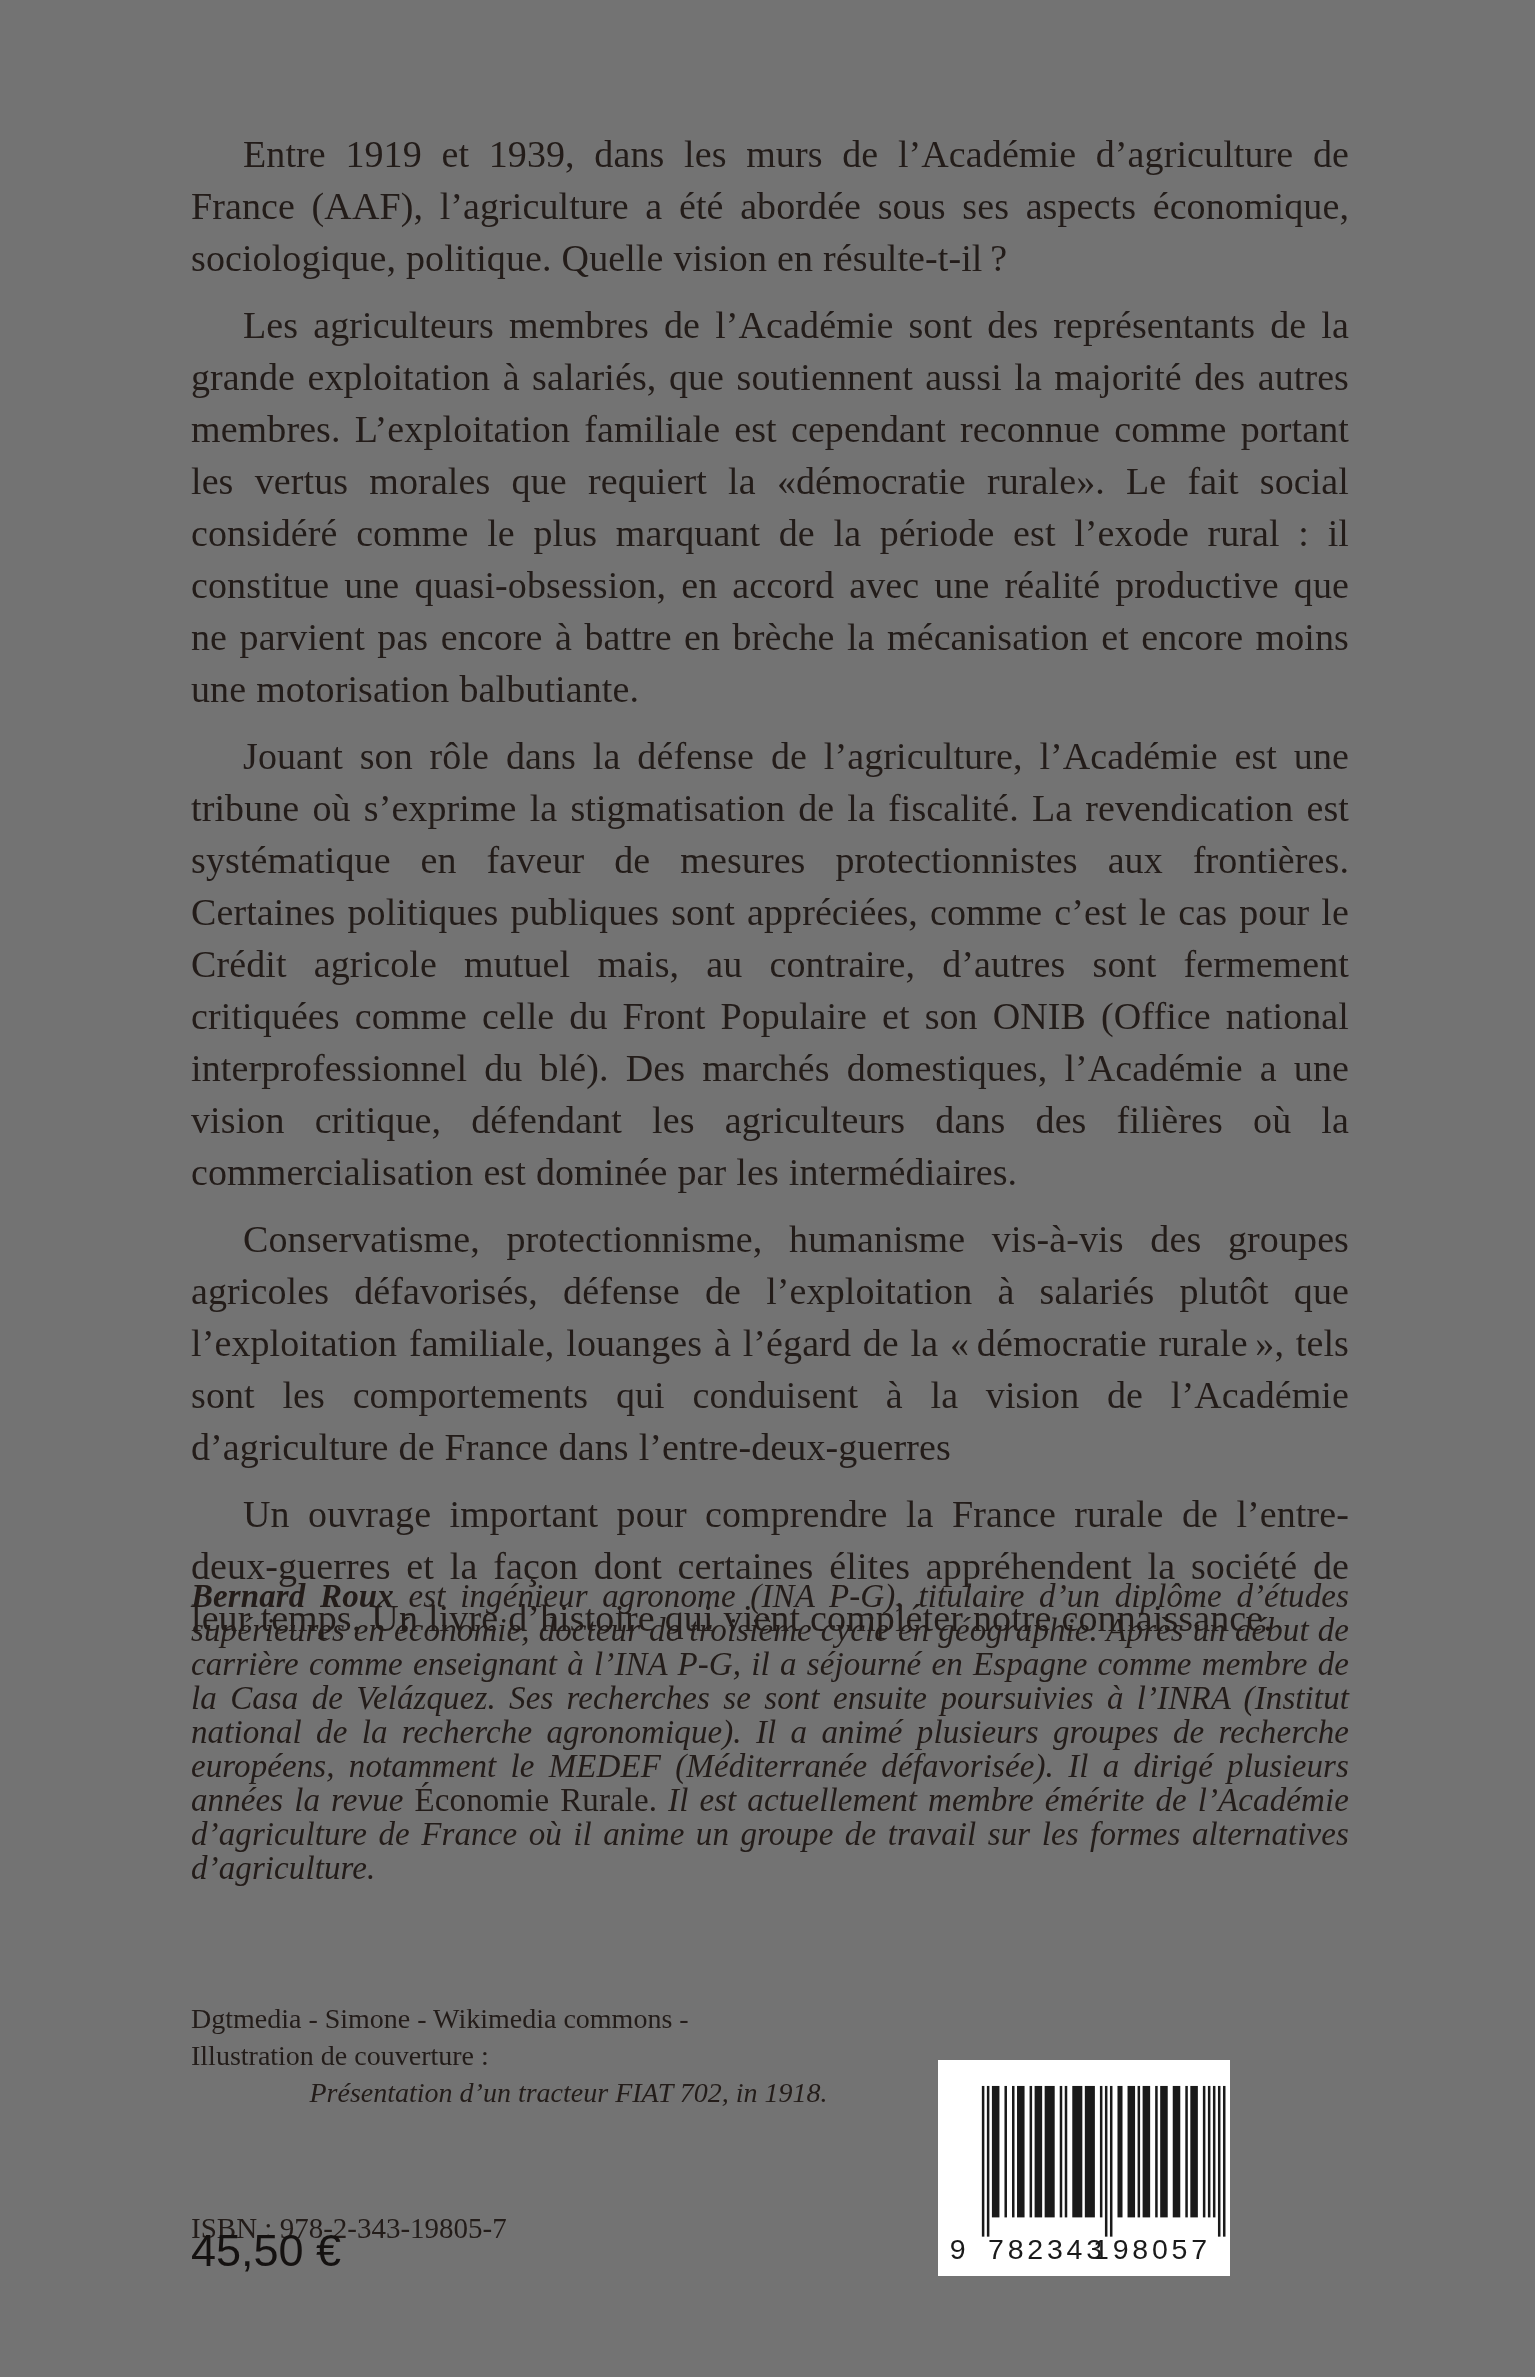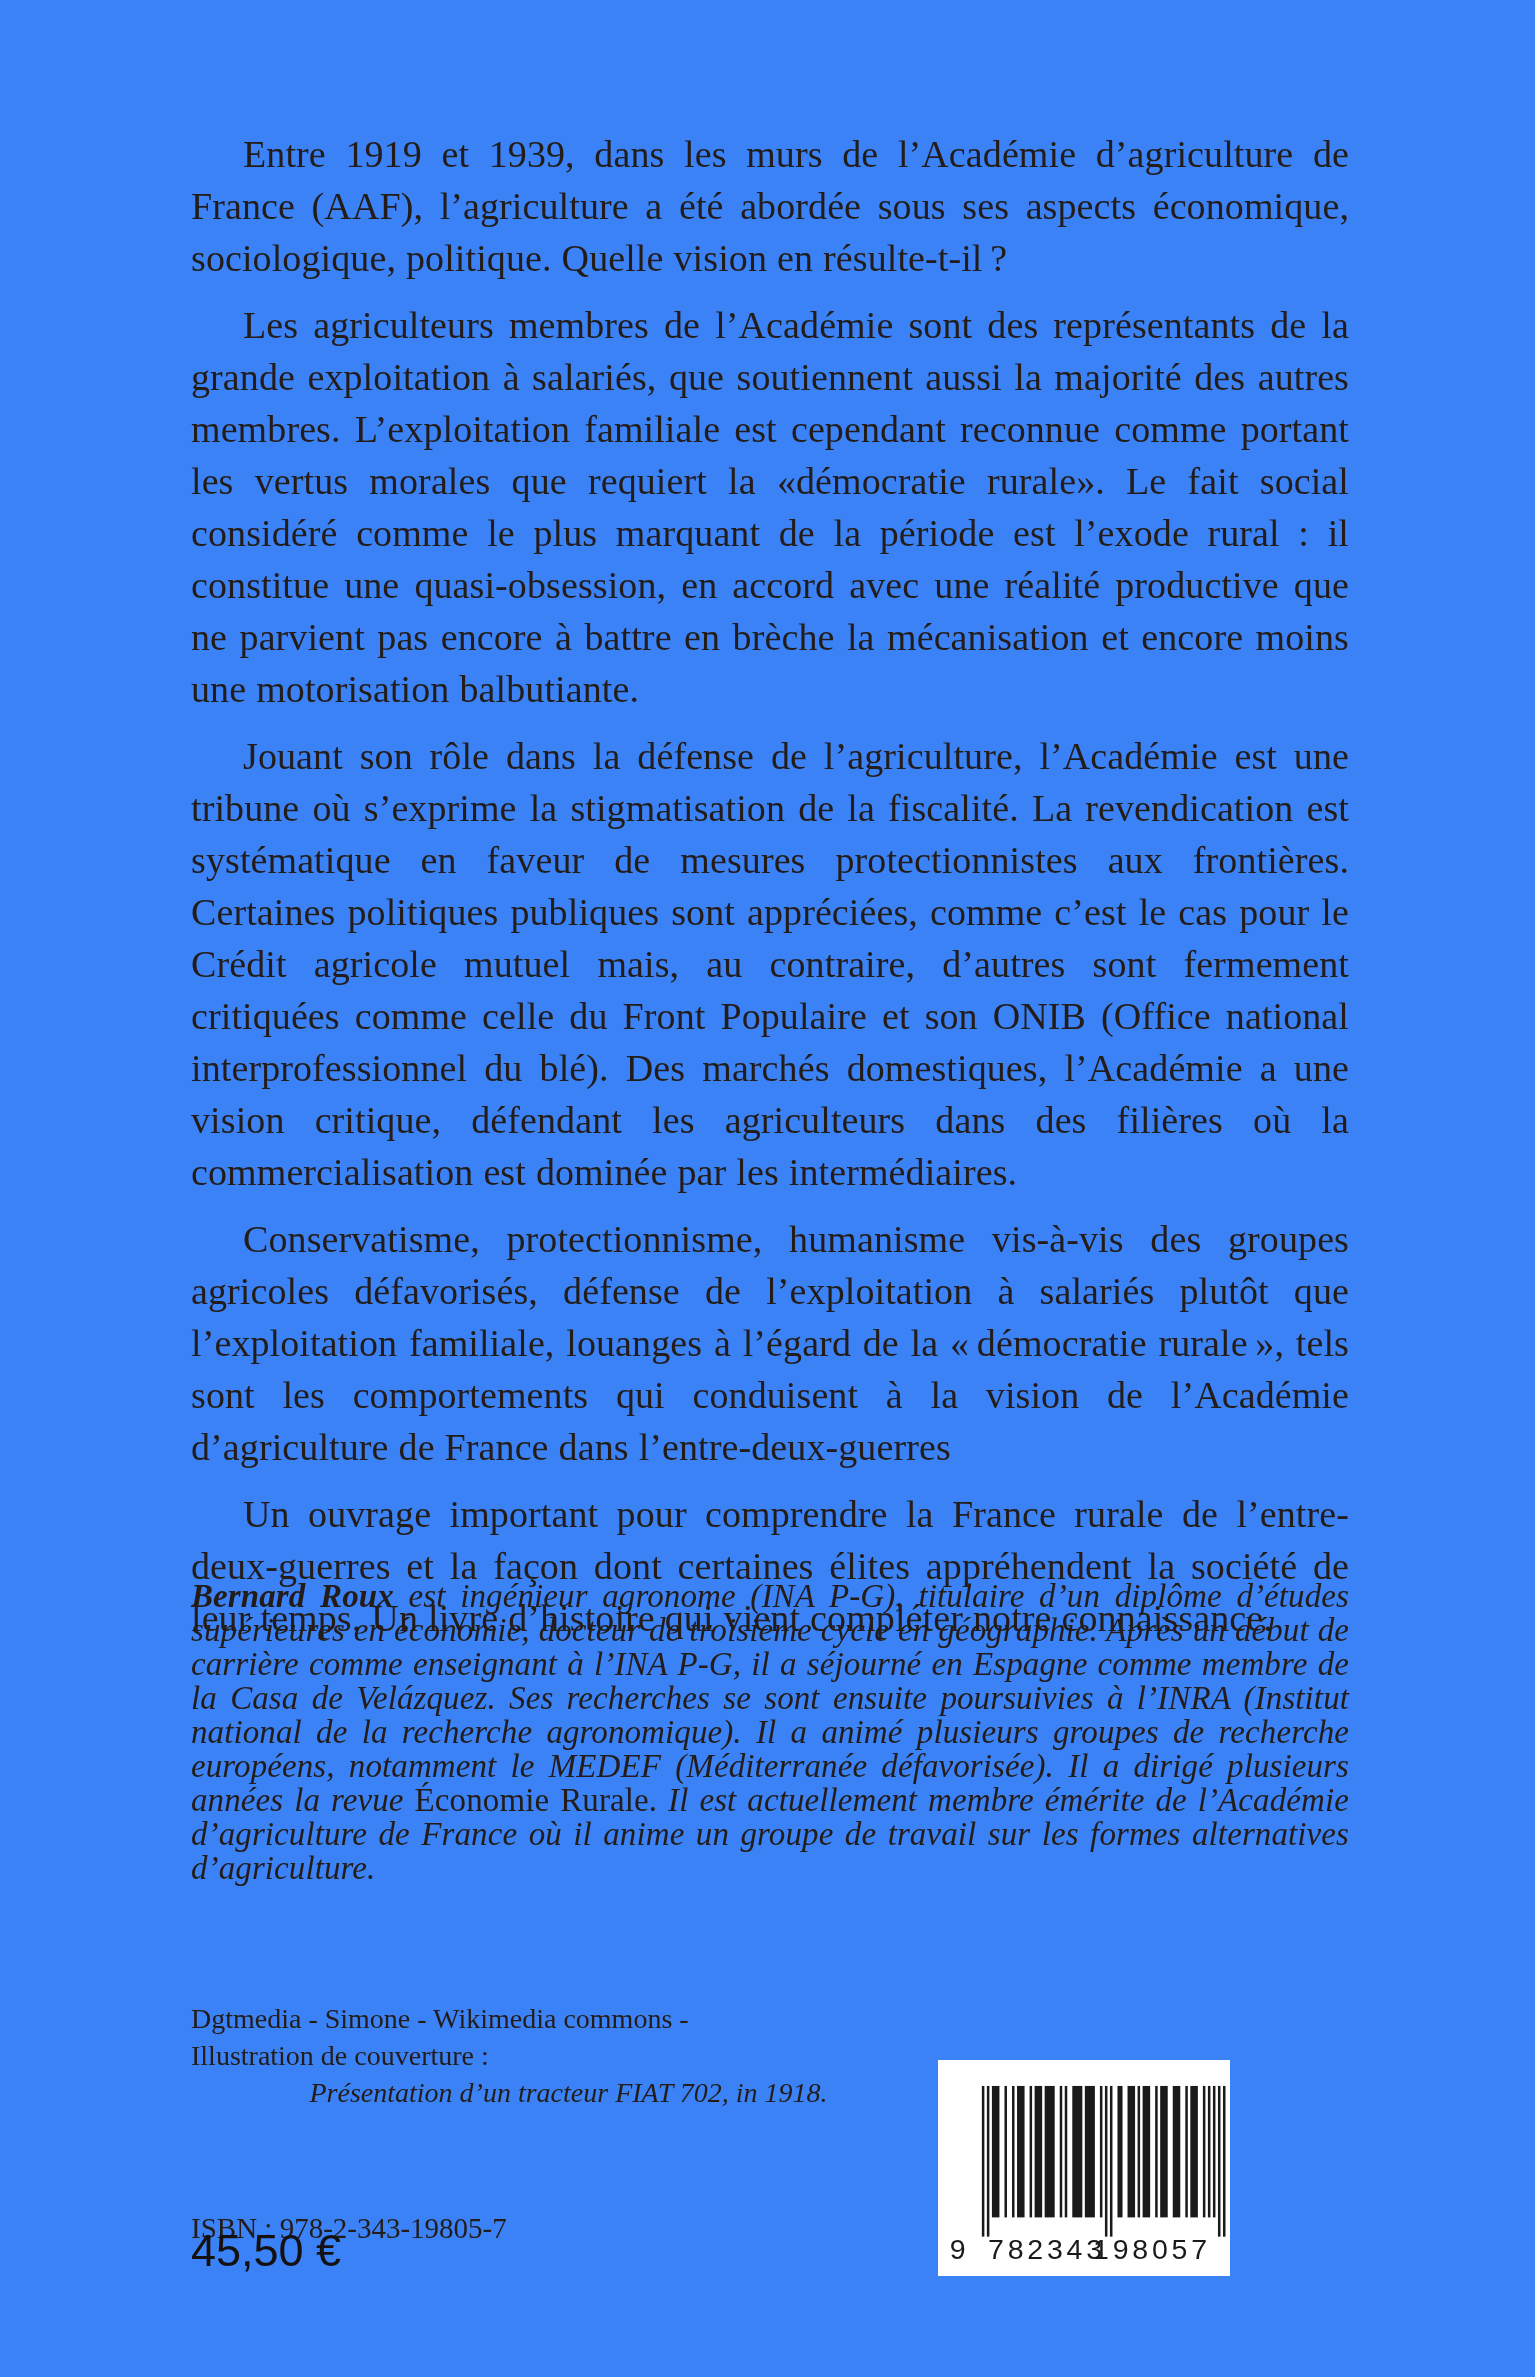--- a/index.html
+++ b/index.html
@@ -14,21 +14,21 @@
     color: #231c19;
     overflow: hidden;
     position: relative;
   }
 
   .page {
     position: absolute;
     left: 0; top: 0;
     width: 1535px;
     height: 2377px;
-    background: #3b82f6;
+    background: #737373;
   }
 
   
   .blurb {
     position: absolute;
     left: 191px;
     top: 128px;
     width: 1158px;
   }
 

